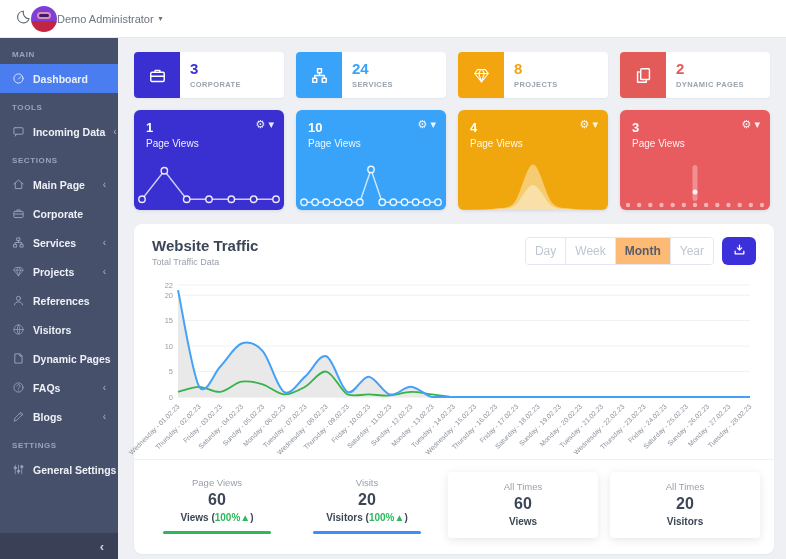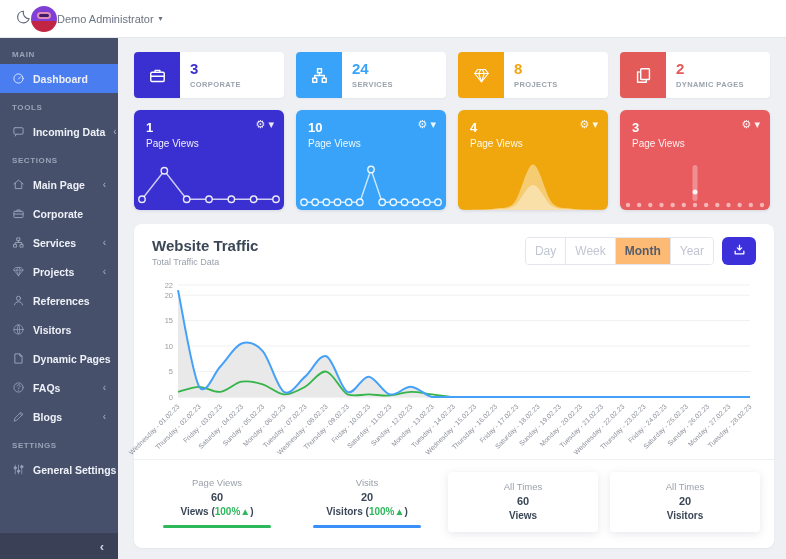--- a/index.html
+++ b/index.html
@@ -77,21 +77,21 @@
     display:flex; align-items:center; justify-content:center; cursor:pointer; }
   .dl-btn svg { width:13px; height:13px; }
 
   .chart-wrap { padding:2px 18px 0; }
   .chart-wrap svg { overflow:visible; display:block; }
 
   .summary-row { border-top:1px solid #eef0f3; display:flex; align-items:center;
     padding:12px 14px 16px; gap:12px; }
   .sum-col { flex:1; text-align:center; position:relative; }
   .sum-lab { font-size:9.5px; color:#9aa1ab; }
-  .sum-val { font-size:11px; font-weight:bold; color:#3b4656; margin-top:3px; }
+  .sum-val { font-size:16px; font-weight:bold; color:#3b4656; margin-top:3px; }
   .sum-sub { font-size:10px; font-weight:bold; color:#3b4656; margin-top:3px; }
   .sum-sub .pct { font-weight:bold; }
   .sum-bar { height:3px; border-radius:2px; margin:8px auto 0; width:78%; }
   .sum-card { background:#fff; border-radius:4px; box-shadow:0 2px 8px rgba(60,70,100,.13);
     padding:9px 6px 11px; }
 </style>
 </head>
 <body>
 
 <header class="topbar">

